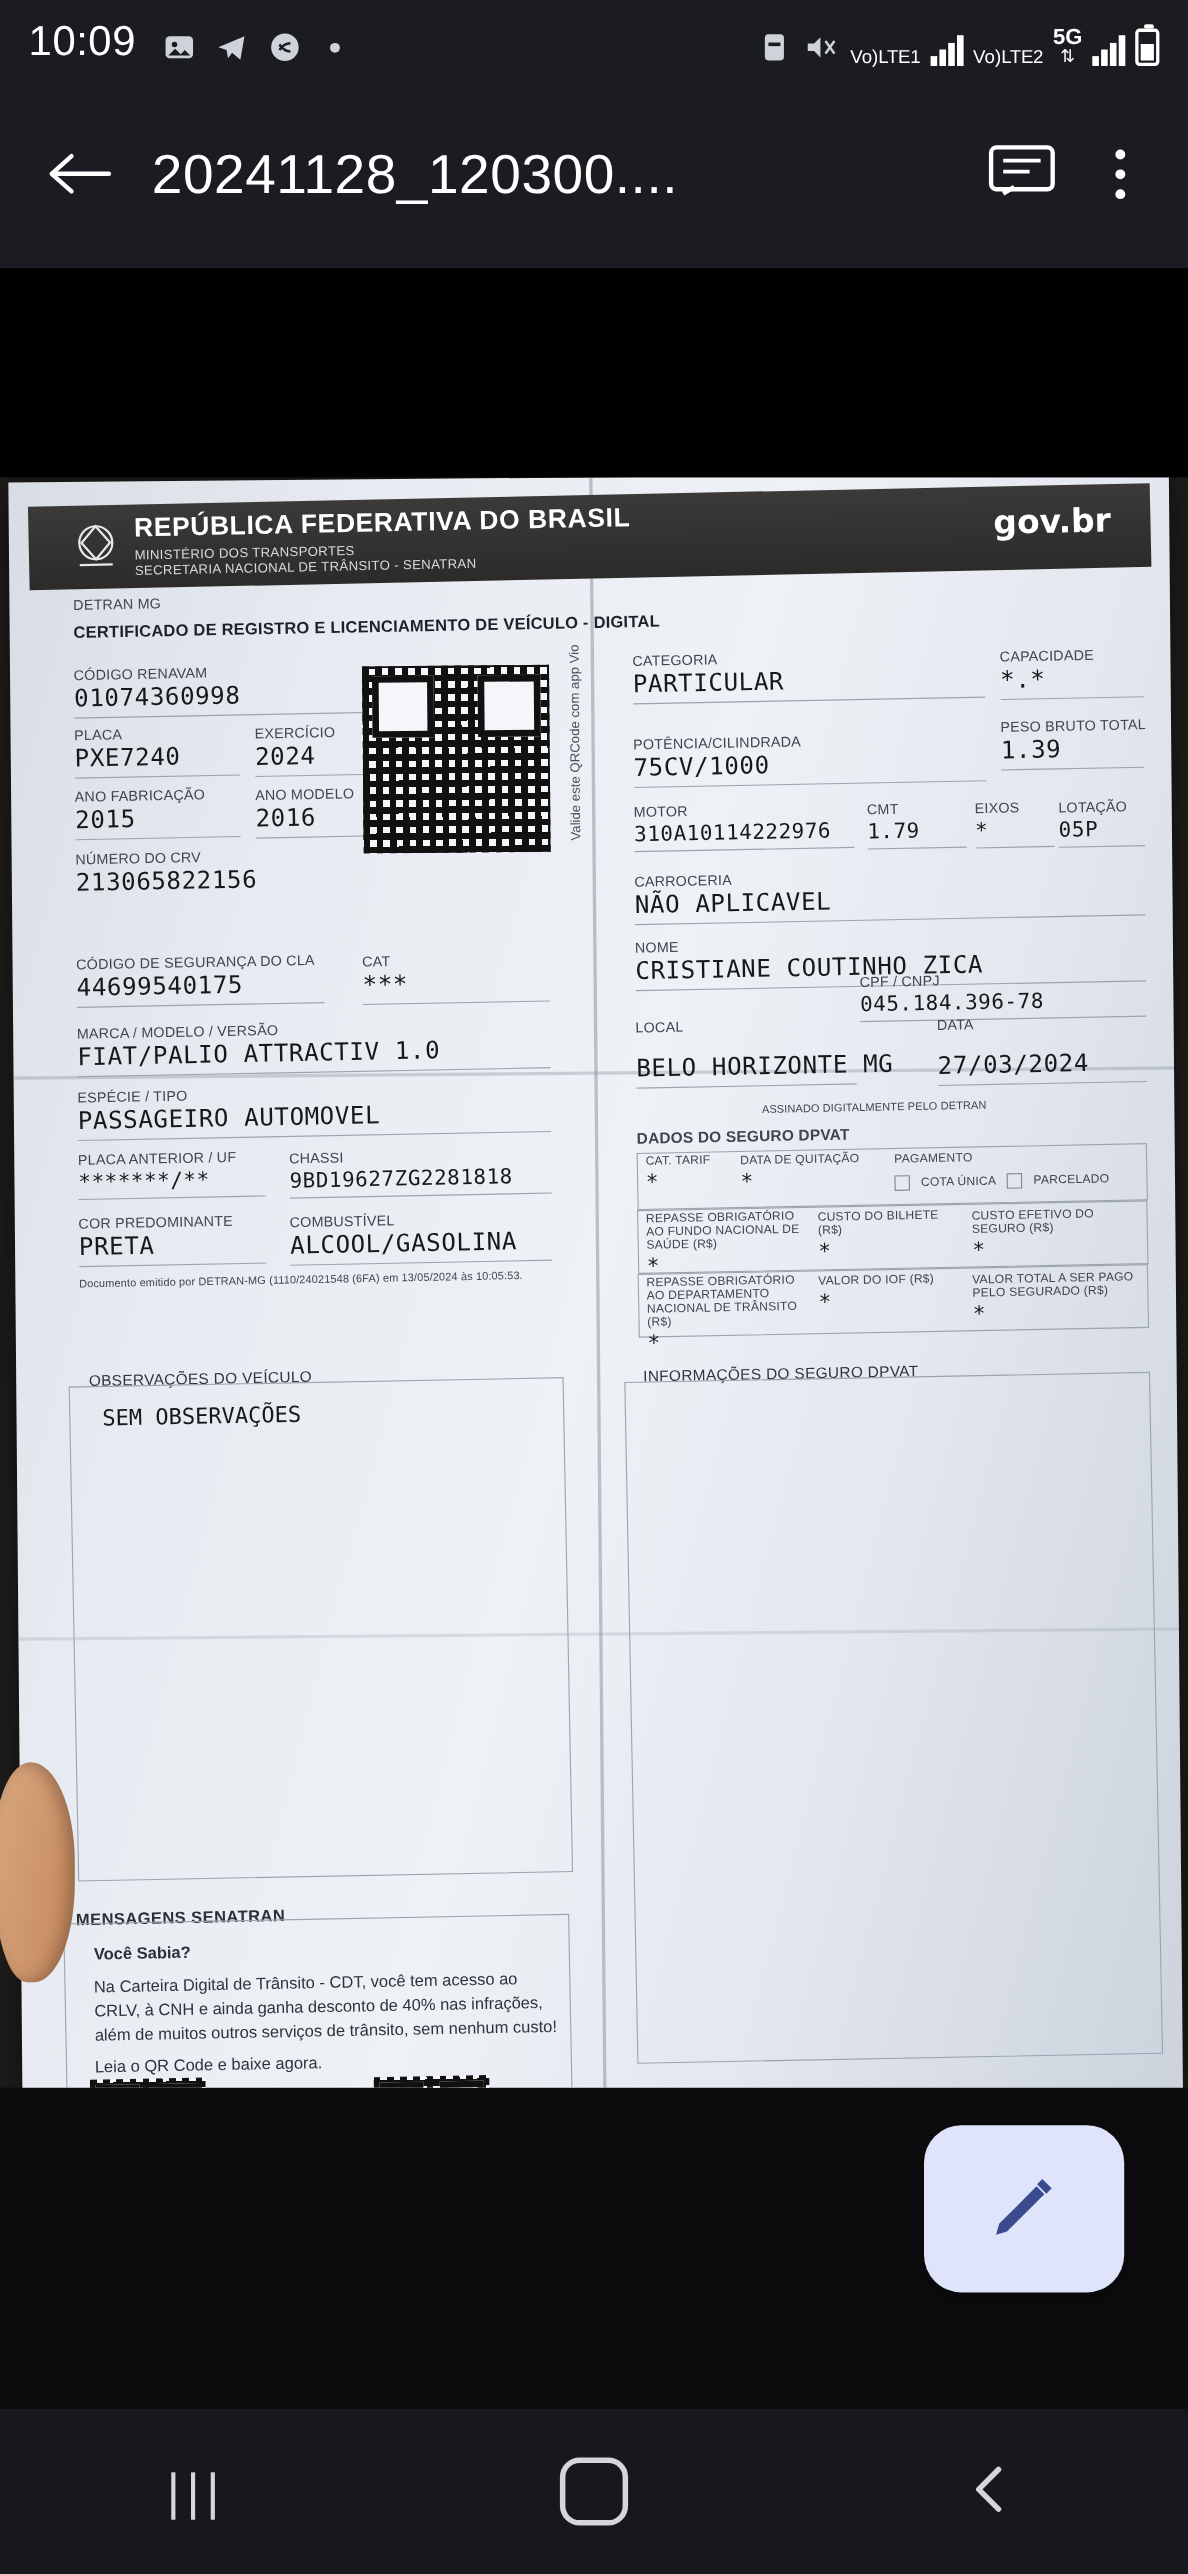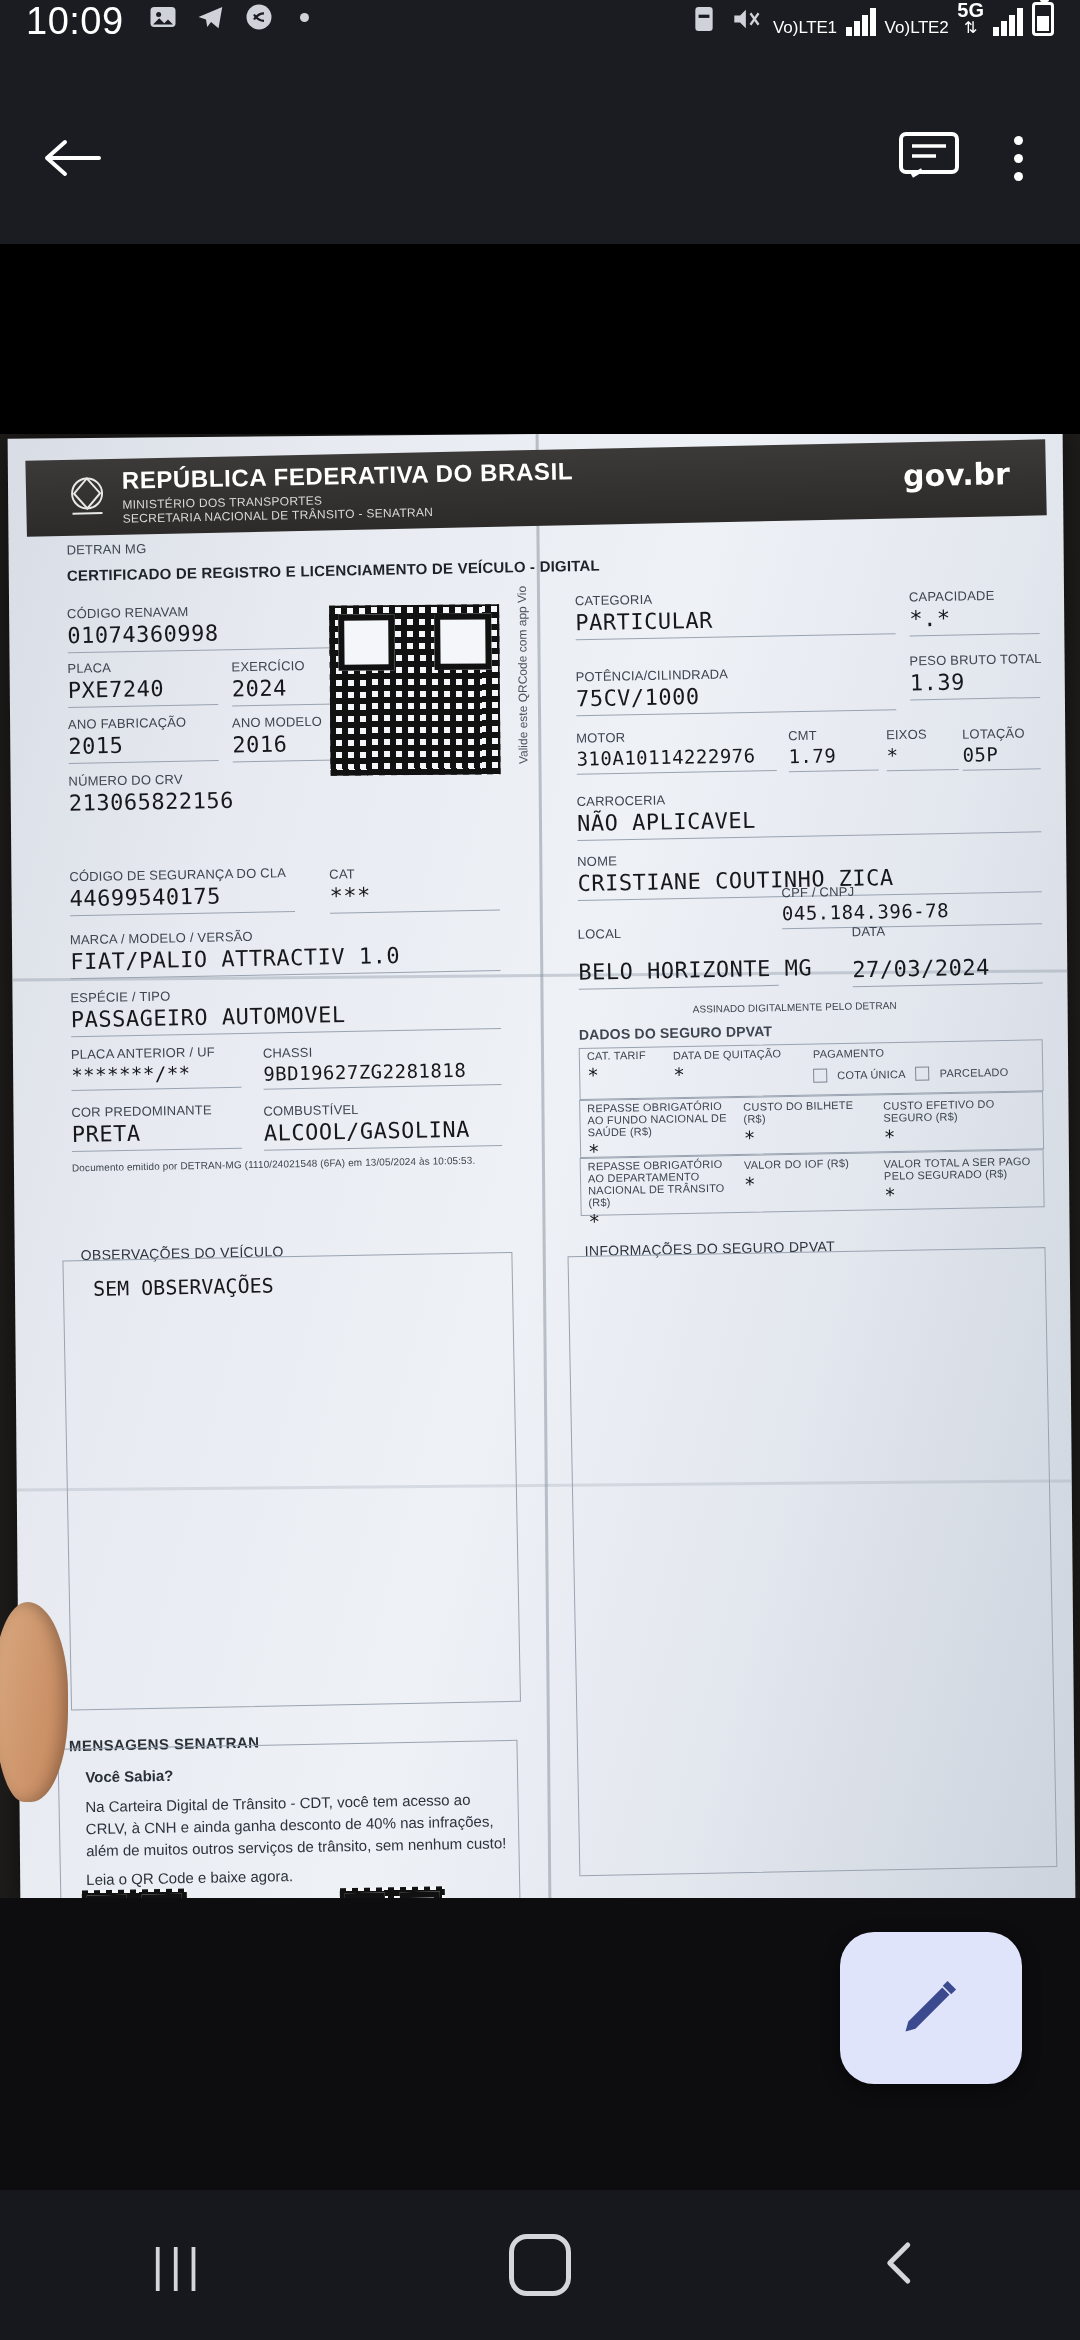--- a/index.html
+++ b/index.html
@@ -8,21 +8,21 @@
     background: #0d0d10;
     font-family: "Liberation Sans", sans-serif;
     overflow: hidden;
   }
   body { position: relative; }
 
   
   .statusbar {
     position: absolute; top: 0; left: 0; width: 1080px; height: 72px;
     background: #1a1c22;
-    display: flex; align-items: flex-start; padding: 0 26px;
+    display: flex; align-items: flex-end; padding: 12px 26px;
     color: #ffffff;
   }
   .clock { font-size: 38px; letter-spacing: 0.5px; }
   .sb-left-icons { display: flex; align-items: center; gap: 14px; margin-left: 22px; }
   .sb-ic { width: 34px; height: 34px; display: inline-flex; align-items: center; justify-content: center; }
   .sb-ic svg { display: block; }
   .sb-dot { width: 9px; height: 9px; border-radius: 50%; background: #cfd2d8; margin-left: 10px; }
   .sb-right { margin-left: auto; display: flex; align-items: flex-end; gap: 9px; }
   .volte { display: flex; flex-direction: row; align-items: center; line-height: 1; }
   .volte .vo { font-size: 17px; }
@@ -244,20 +244,21 @@
       </span>
   </div>
 </div>
 
 <div class="appbar">
   <div class="back-btn">
     <svg width="58" height="44" viewBox="0 0 58 44">
         <path d="M22 6L4 22l18 16M4 22h52" stroke="#ffffff" stroke-width="4" fill="none" stroke-linecap="round" stroke-linejoin="round"></path>
       </svg>
   </div>
+  <div class="title">20241128_120300....</div>
   <div class="appbar-right">
     <div>
       <svg width="62" height="52" viewBox="0 0 62 52">
           <rect x="3" y="4" width="56" height="38" rx="5" stroke="#ffffff" stroke-width="4" fill="none"></rect>
           <path d="M14 46l10-6" stroke="#ffffff" stroke-width="4" fill="none"></path>
           <path d="M14 16h34M14 26h24" stroke="#ffffff" stroke-width="3.5"></path>
         </svg>
     </div>
     <div class="kebab">
         <i></i>

